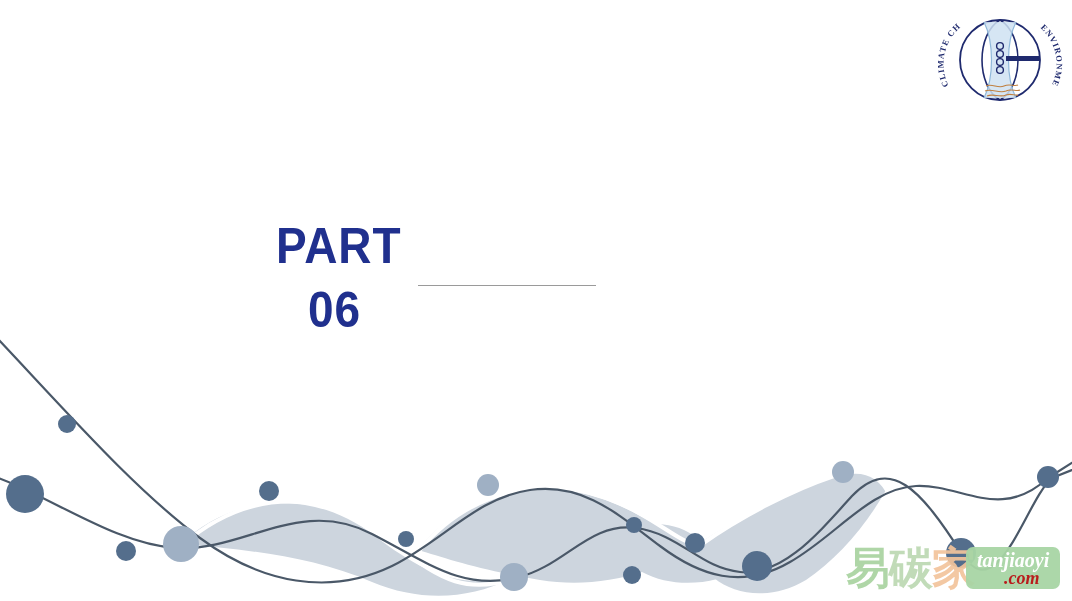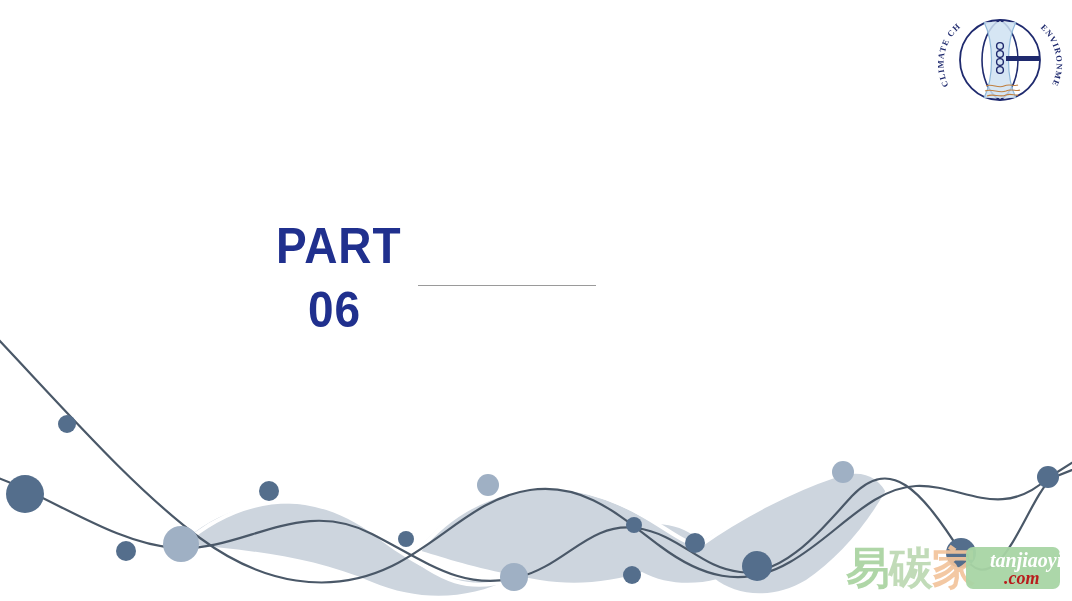--- a/index.html
+++ b/index.html
@@ -119,21 +119,21 @@
     left: 120px;
     top: 7px;
     width: 94px;
     height: 42px;
     background: #a8d5a4;
     border-radius: 7px;
     opacity: 0.95;
   }
   .wm-line1 {
     position: absolute;
-    left: 144px;
+    left: 131px;
     top: 9px;
     font-family: "Liberation Serif", serif;
     font-style: italic;
     font-weight: 700;
     font-size: 20px;
     line-height: 22px;
     color: #ffffff;
     white-space: nowrap;
   }
   .wm-line2 {

